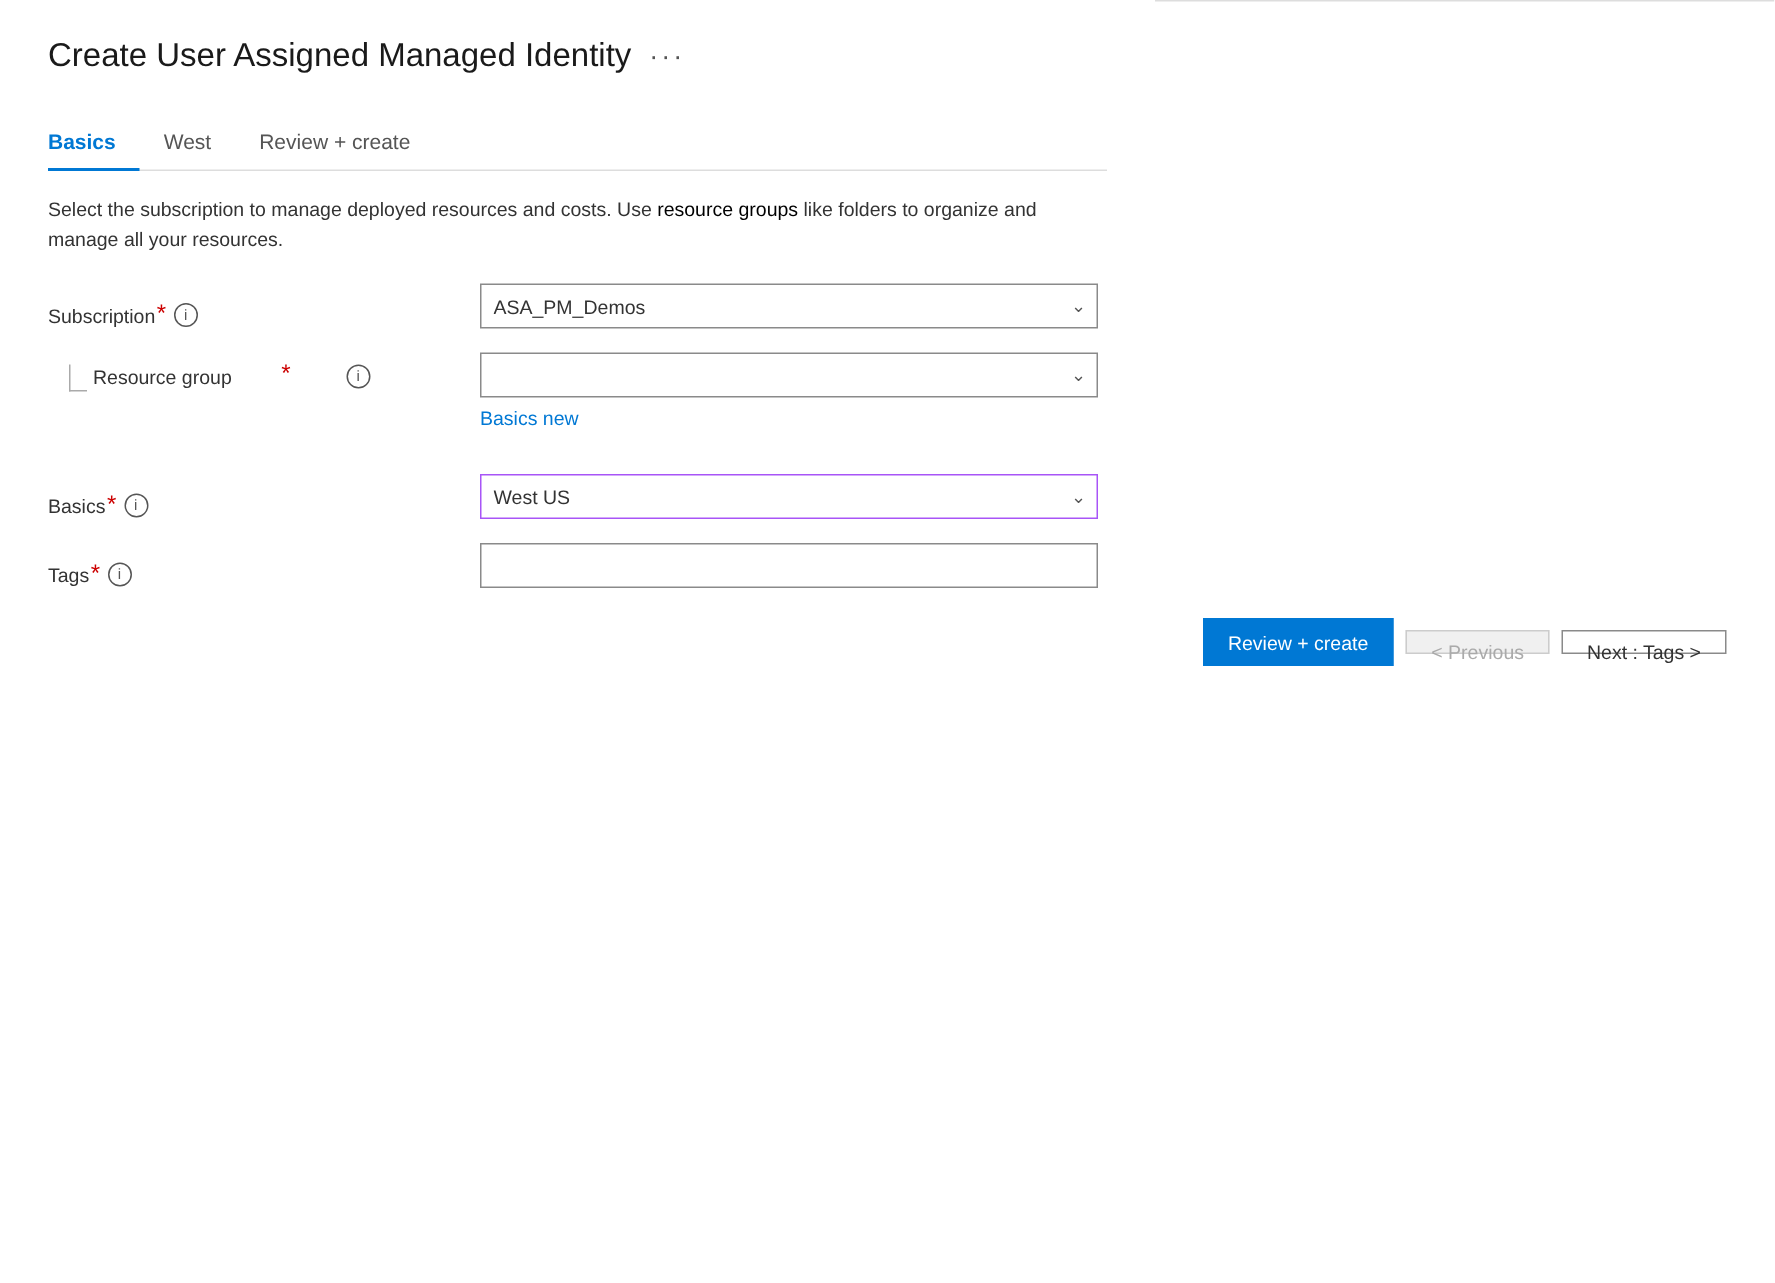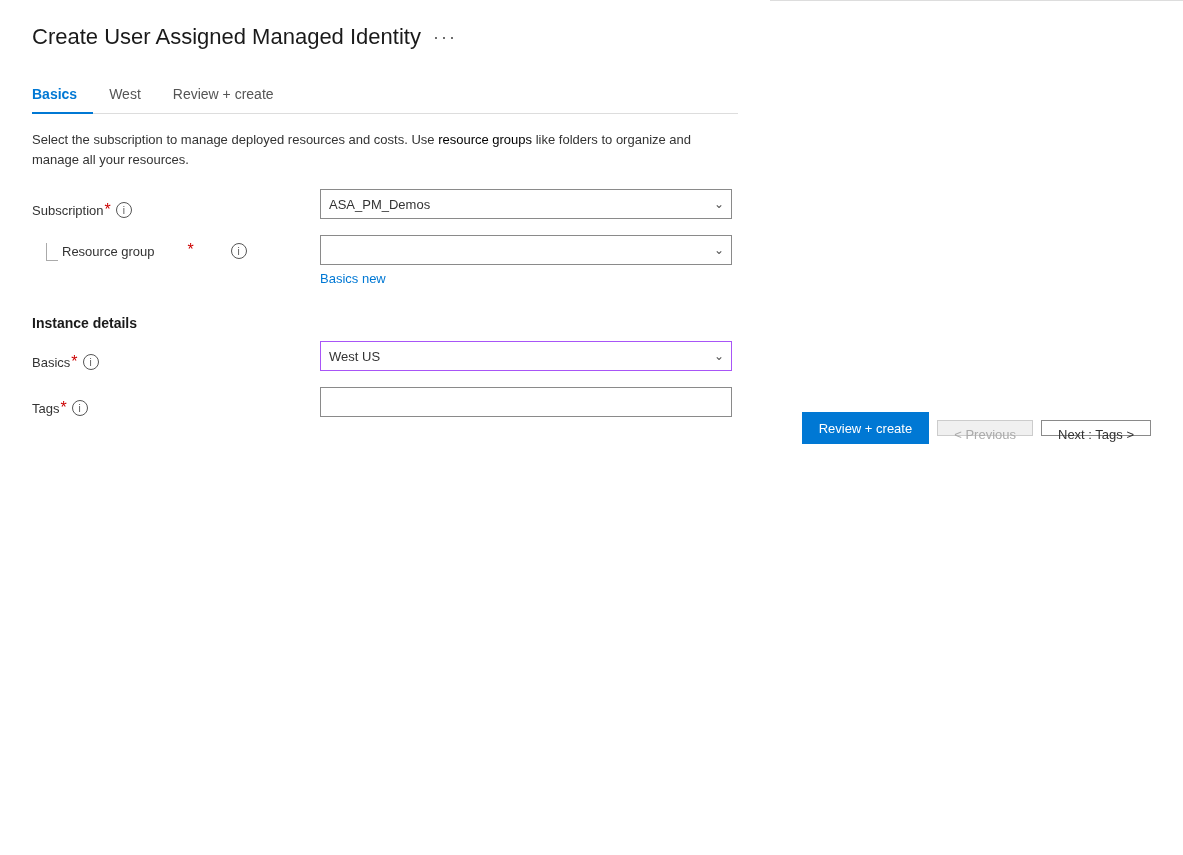--- a/index.html
+++ b/index.html
@@ -322,21 +322,20 @@
               <option value=""></option>
             </select>
             <span class="select-chevron">⌄</span>
           </div>
           <a href="#" class="create-new-link">Basics new</a>
         </div>
       </div>
     </div>
 
     <div class="form-section">
-      <div class="section-title">Instance details</div>
 
       <div class="form-row">
         <div class="form-label-col">
           <span class="form-label">Basics</span>
           <span class="required-star">*</span>
           <span class="info-icon">i</span>
         </div>
         <div class="form-control-col">
           <div class="select-wrapper">
             <select class="form-select region-select">

